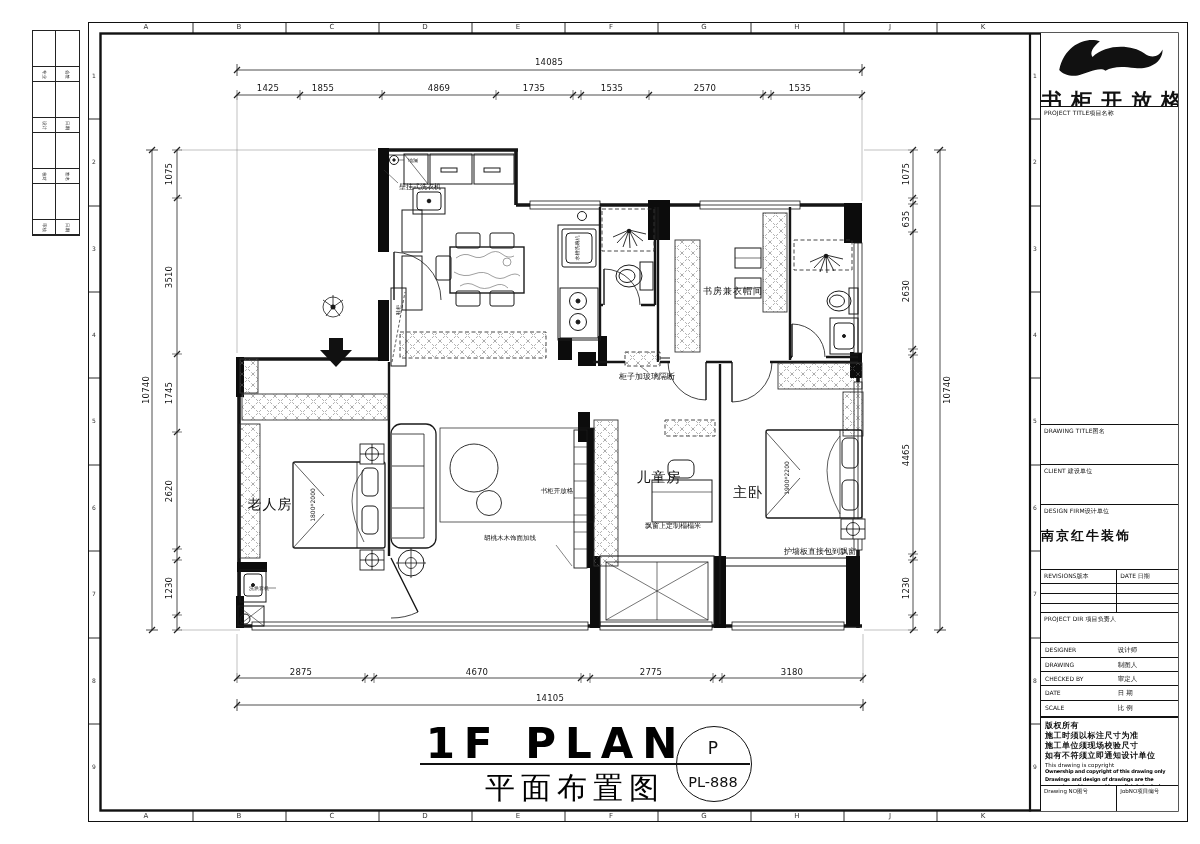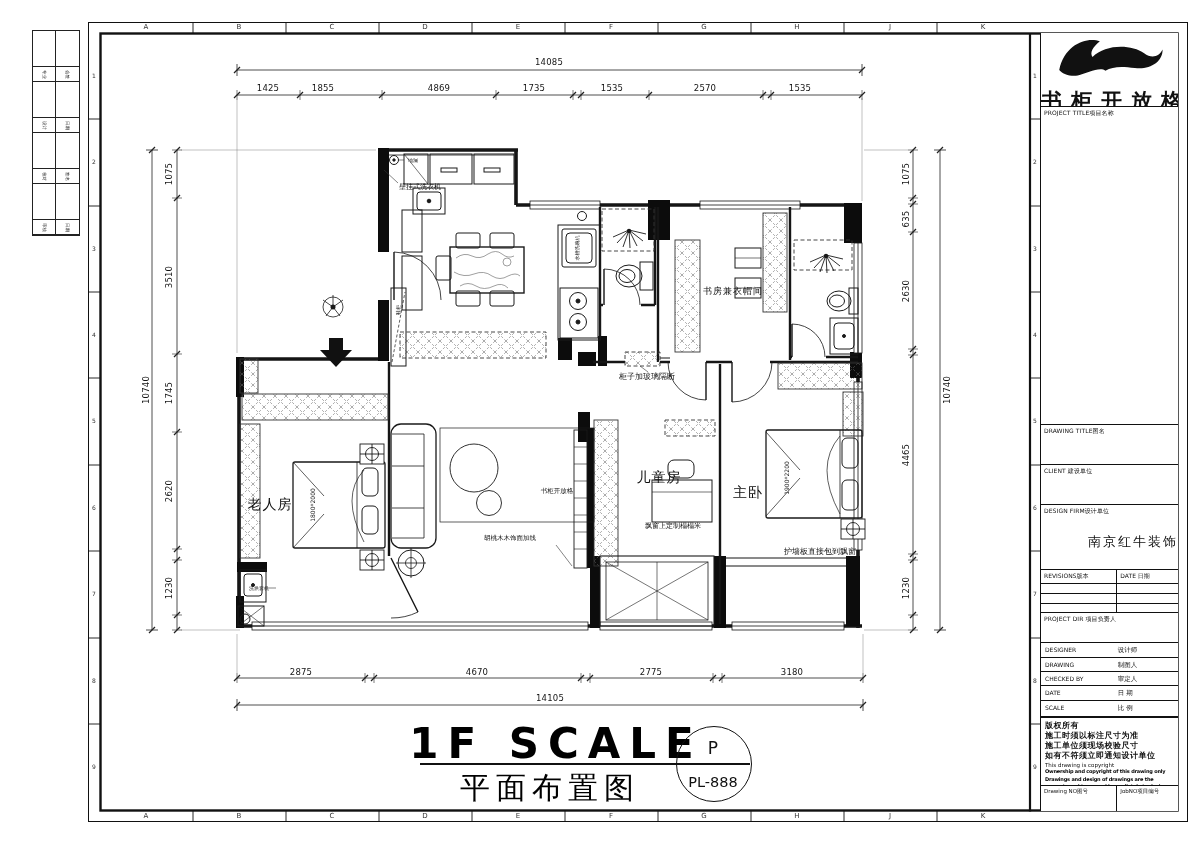--- a/index.html
+++ b/index.html
@@ -31,21 +31,21 @@
   .rowlab .cn{position:absolute;left:56%;top:3px;font-size:6.5px;}
   #copyblock{padding:3px 4px 0 4px;}
   #copyblock .cn{font-size:8px;font-weight:600;line-height:1.25;letter-spacing:0.5px;}
   #copyblock .en{font-size:5.5px;margin-top:1px;}
   #copyblock .sm{font-size:5px;font-weight:700;letter-spacing:-0.2px;line-height:1.5;color:#000;}
   #numsrow{display:grid;grid-template-columns:55% 45%;height:100%;}
   #numsrow .c2{border-left:1px solid #111;}
   #numsrow span{display:block;margin:2px 0 0 3px;font-size:5.5px;}
   
   #t-en{font-size:42px;font-weight:bold;letter-spacing:9px;color:#000;}
-  #t-cn{font-size:30px;letter-spacing:6px;color:#000;}
+  #t-cn{font-size:30px;letter-spacing:6px;color:#000;margin-left:25px;}
   #t-line{left:420px;top:763px;width:330px;height:1.6px;background:#111;}
   #t-circ{left:676px;top:726px;width:74px;height:74px;border:1.5px solid #111;border-radius:50%;background:transparent;}
   #rev{display:grid;grid-template-columns:55% 45%;grid-template-rows:13px 10px 10px 10px;height:100%;}
   #rev div{border-left:1px solid #111;border-top:1px solid #111;position:relative;}
   #rev div:nth-child(-n+2){border-top:none;}
   #rev div:nth-child(odd){border-left:none;}
   #rev span{position:absolute;left:3px;top:2px;font-size:6px;white-space:nowrap;}
   #logo-name{font-size:21px;letter-spacing:9px;font-weight:600;text-align:center;margin-top:2px;white-space:nowrap;}
 </style>
 </head>
@@ -404,21 +404,21 @@
 <span class="lbl tiny v" style="left:577px;top:248px;font-size:5px">水槽洗碗机</span>
 <span class="lbl note" style="left:647px;top:377px;font-size:8px">柜子加玻璃隔断</span>
 <span class="lbl note" style="left:557px;top:491px;font-size:6.5px">书柜开放格</span>
 <span class="lbl note" style="left:510px;top:538px;font-size:6.5px">胡桃木木饰面加线</span>
 <span class="lbl note" style="left:673px;top:526px">飘窗上定制榻榻米</span>
 <span class="lbl note" style="left:820px;top:552px;font-size:8px">护墙板直接包到飘窗</span>
 <span class="lbl tiny" style="left:259px;top:588px;font-size:5px">洗烘套机</span>
 <span class="lbl tiny v" style="left:313px;top:505px;font-size:6px">1800*2000</span>
 <span class="lbl tiny v" style="left:787px;top:478px;font-size:6px">1900*2200</span>
 
-<span id="t-en" class="lbl" style="left:556px;top:744px">1F SCALE</span>
+<span id="t-en" class="lbl" style="left:556px;top:744px">1F PLAN</span>
 <div id="t-line" class="abs"></div>
 <span id="t-cn" class="lbl" style="left:550px;top:788px">平面布置图</span>
 <div id="t-circ" class="abs"></div>
 <span class="lbl" style="left:713px;top:748px;font-size:17px">P</span>
 <span class="lbl" style="left:713px;top:782px;font-size:14.5px">PL-888</span>
 
 <div id="tb" class="abs">
   <div class="box" style="height:74px;">
     <svg width="138" height="48" viewBox="0 0 138 52">
       <path d="M14,40 C20,12 44,4 58,9 C50,16 47,21 50,26 C64,12 92,12 106,22 C114,28 122,26 126,18 C126,32 112,40 96,38 C82,36 72,36 64,41 C58,36 44,44 34,46 C26,47 18,45 14,40 Z" fill="#111"></path>
@@ -429,21 +429,21 @@
     <span class="cap">PROJECT TITLE项目名称</span>
   </div>
   <div class="box" style="height:40px;">
     <span class="cap">DRAWING TITLE图名</span>
   </div>
   <div class="box" style="height:40px;">
     <span class="cap">CLIENT 建设单位</span>
   </div>
   <div class="box" style="height:65px;">
     <span class="cap">DESIGN FIRM设计单位</span>
-    <div style="margin-top:28px;text-align:right;font-size:13px;font-weight:normal;letter-spacing:2px;">南京红牛装饰</div>
+    <div style="margin-top:22px;text-align:left;font-size:13px;font-weight:bold;letter-spacing:2px;">南京红牛装饰</div>
   </div>
   <div class="box" style="height:43px;">
     <div id="rev">
       <div>
           <span>REVISIONS版本</span>
         </div>
       <div>
           <span>DATE 日期</span>
         </div>
       <div></div>

